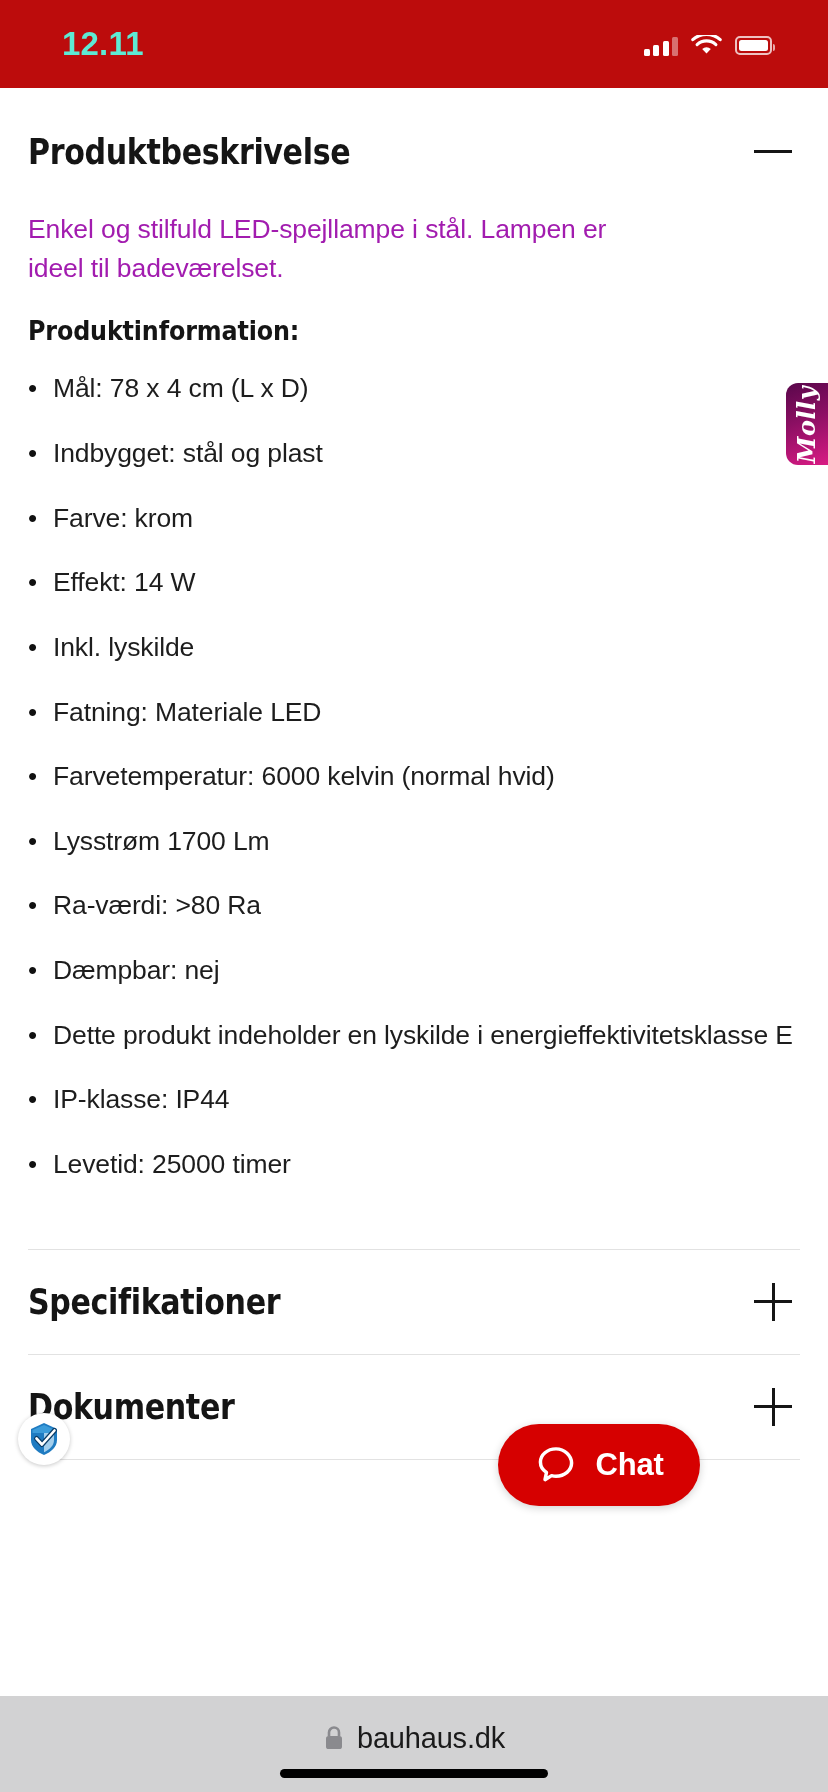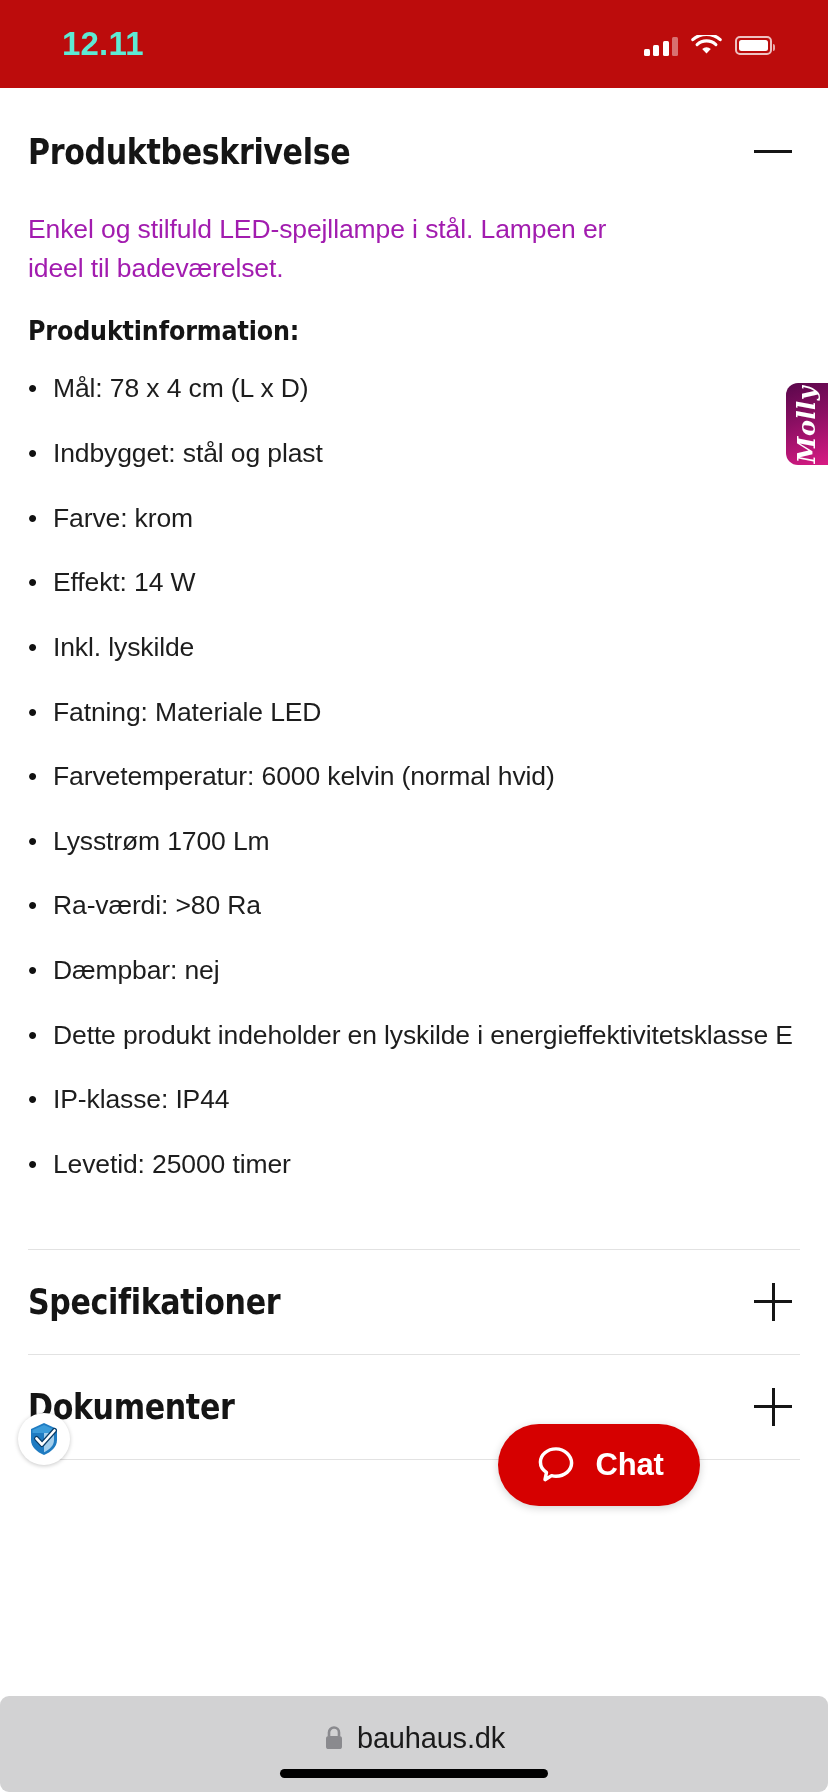--- a/index.html
+++ b/index.html
@@ -155,21 +155,20 @@
     display:flex; align-items:center; justify-content:center;
   }
 
   
   .safaribar{
     position:absolute; left:0; top:1696px;
     width:828px; height:96px;
     background:#D2D2D3;
     display:flex; align-items:flex-start; justify-content:center;
     padding-top:26px;
-    border-radius:9px;
   }
   .urlwrap{ display:flex; align-items:center; gap:12px; }
   .urlwrap .url{ font-size:29px; color:#1a1a1a; letter-spacing:-0.2px; }
   .home-ind{
     position:absolute; left:50%; transform:translateX(-50%);
     bottom:14px; width:268px; height:9px; background:#000; border-radius:5px;
   }
 </style>
 </head>
 <body>

